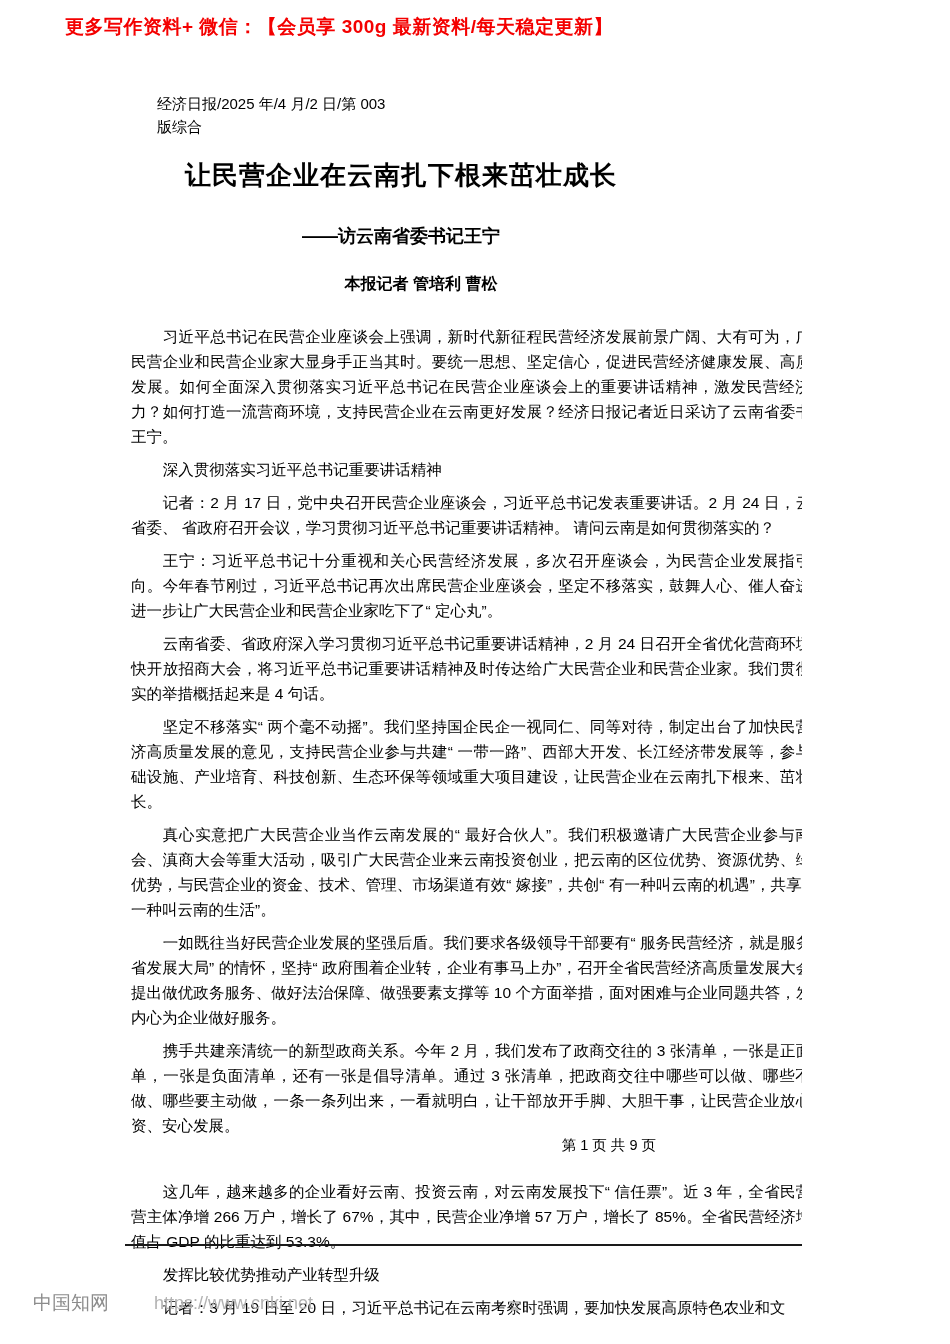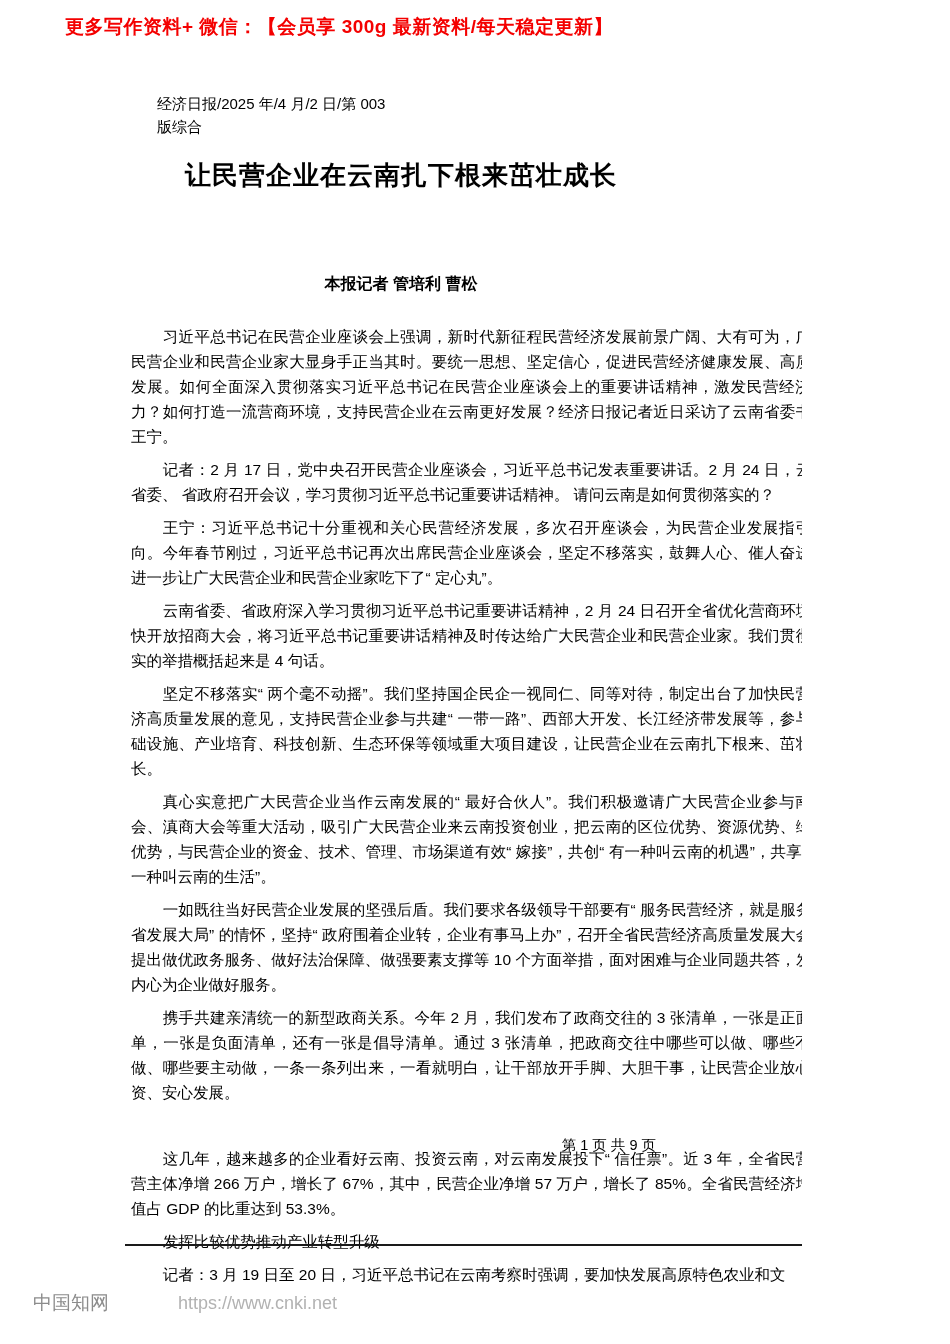--- a/index.html
+++ b/index.html
@@ -56,20 +56,21 @@
     font-weight: bold;
   }
   .article-byline {
     position: absolute;
     left: 0;
     top: 274px;
     width: 100%;
     text-align: center;
     font-size: 16px;
     font-weight: bold;
+    padding-left: 20px;
   }
   .article-body {
     position: absolute;
     left: 123px;
     top: 316px;
     width: 712px;
     font-size: 15.5px;
     line-height: 25px;
     text-align: justify;
   }
@@ -94,21 +95,21 @@
     width: 710px;
     height: 2px;
     background: #1a1a1a;
   }
   .watermark {
     position: absolute;
     left: 33px;
     top: 1290px;
     display: flex;
     align-items: baseline;
-    gap: 36px;
+    gap: 12px;
   }
   .watermark .site-name {
     font-size: 19px;
     color: #8c8c8c;
   }
   .watermark .site-url {
     font-size: 18px;
     color: #b2b2b2;
     text-decoration: none;
     margin-left: 33px;
@@ -121,25 +122,27 @@
 
   <div class="promo-banner">更多写作资料+ 微信：【会员享 300g 最新资料/每天稳定更新】</div>
 
   <div class="pub-info">
     <div>经济日报/2025 年/4 月/2 日/第 003</div>
     <div>版综合</div>
   </div>
 
   <div class="article-title">让民营企业在云南扎下根来茁壮成长</div>
 
+  <div class="article-subtitle">——访云南省委书记王宁</div>
 
   <div class="article-byline">本报记者  管培利  曹松</div>
 
   <div class="article-body">
       <div class="para body">习近平总书记在民营企业座谈会上强调，新时代新征程民营经济发展前景广阔、大有可为，广大民营企业和民营企业家大显身手正当其时。要统一思想、坚定信心，促进民营经济健康发展、高质量发展。如何全面深入贯彻落实习近平总书记在民营企业座谈会上的重要讲话精神，激发民营经济活力？如何打造一流营商环境，支持民营企业在云南更好发展？经济日报记者近日采访了云南省委书记王宁。</div>
+      <div class="para heading">深入贯彻落实习近平总书记重要讲话精神</div>
       <div class="para body">记者：2 月 17 日，党中央召开民营企业座谈会，习近平总书记发表重要讲话。2 月 24 日，云南省委、 省政府召开会议，学习贯彻习近平总书记重要讲话精神。 请问云南是如何贯彻落实的？</div>
       <div class="para body">王宁：习近平总书记十分重视和关心民营经济发展，多次召开座谈会，为民营企业发展指引航向。今年春节刚过，习近平总书记再次出席民营企业座谈会，坚定不移落实，鼓舞人心、催人奋进，进一步让广大民营企业和民营企业家吃下了“ 定心丸”。</div>
       <div class="para body">云南省委、省政府深入学习贯彻习近平总书记重要讲话精神，2 月 24 日召开全省优化营商环境加快开放招商大会，将习近平总书记重要讲话精神及时传达给广大民营企业和民营企业家。我们贯彻落实的举措概括起来是 4 句话。</div>
       <div class="para body">坚定不移落实“ 两个毫不动摇”。我们坚持国企民企一视同仁、同等对待，制定出台了加快民营经济高质量发展的意见，支持民营企业参与共建“ 一带一路”、西部大开发、长江经济带发展等，参与基础设施、产业培育、科技创新、生态环保等领域重大项目建设，让民营企业在云南扎下根来、茁壮成长。</div>
       <div class="para body">真心实意把广大民营企业当作云南发展的“ 最好合伙人”。我们积极邀请广大民营企业参与南博会、滇商大会等重大活动，吸引广大民营企业来云南投资创业，把云南的区位优势、资源优势、绿色优势，与民营企业的资金、技术、管理、市场渠道有效“ 嫁接”，共创“ 有一种叫云南的机遇”，共享“ 有一种叫云南的生活”。</div>
       <div class="para body">一如既往当好民营企业发展的坚强后盾。我们要求各级领导干部要有“ 服务民营经济，就是服务全省发展大局” 的情怀，坚持“ 政府围着企业转，企业有事马上办”，召开全省民营经济高质量发展大会，提出做优政务服务、做好法治保障、做强要素支撑等 10 个方面举措，面对困难与企业同题共答，发自内心为企业做好服务。</div>
       <div class="para body">携手共建亲清统一的新型政商关系。今年 2 月，我们发布了政商交往的 3 张清单，一张是正面清单，一张是负面清单，还有一张是倡导清单。通过 3 张清单，把政商交往中哪些可以做、哪些不能做、哪些要主动做，一条一条列出来，一看就明白，让干部放开手脚、大胆干事，让民营企业放心投资、安心发展。</div>
       <div class="para spacer"></div>
       <div class="para body">这几年，越来越多的企业看好云南、投资云南，对云南发展投下“ 信任票”。近 3 年，全省民营经营主体净增 266 万户，增长了 67%，其中，民营企业净增 57 万户，增长了 85%。全省民营经济增加值占 GDP 的比重达到 53.3%。</div>
       <div class="para heading">发挥比较优势推动产业转型升级</div>

